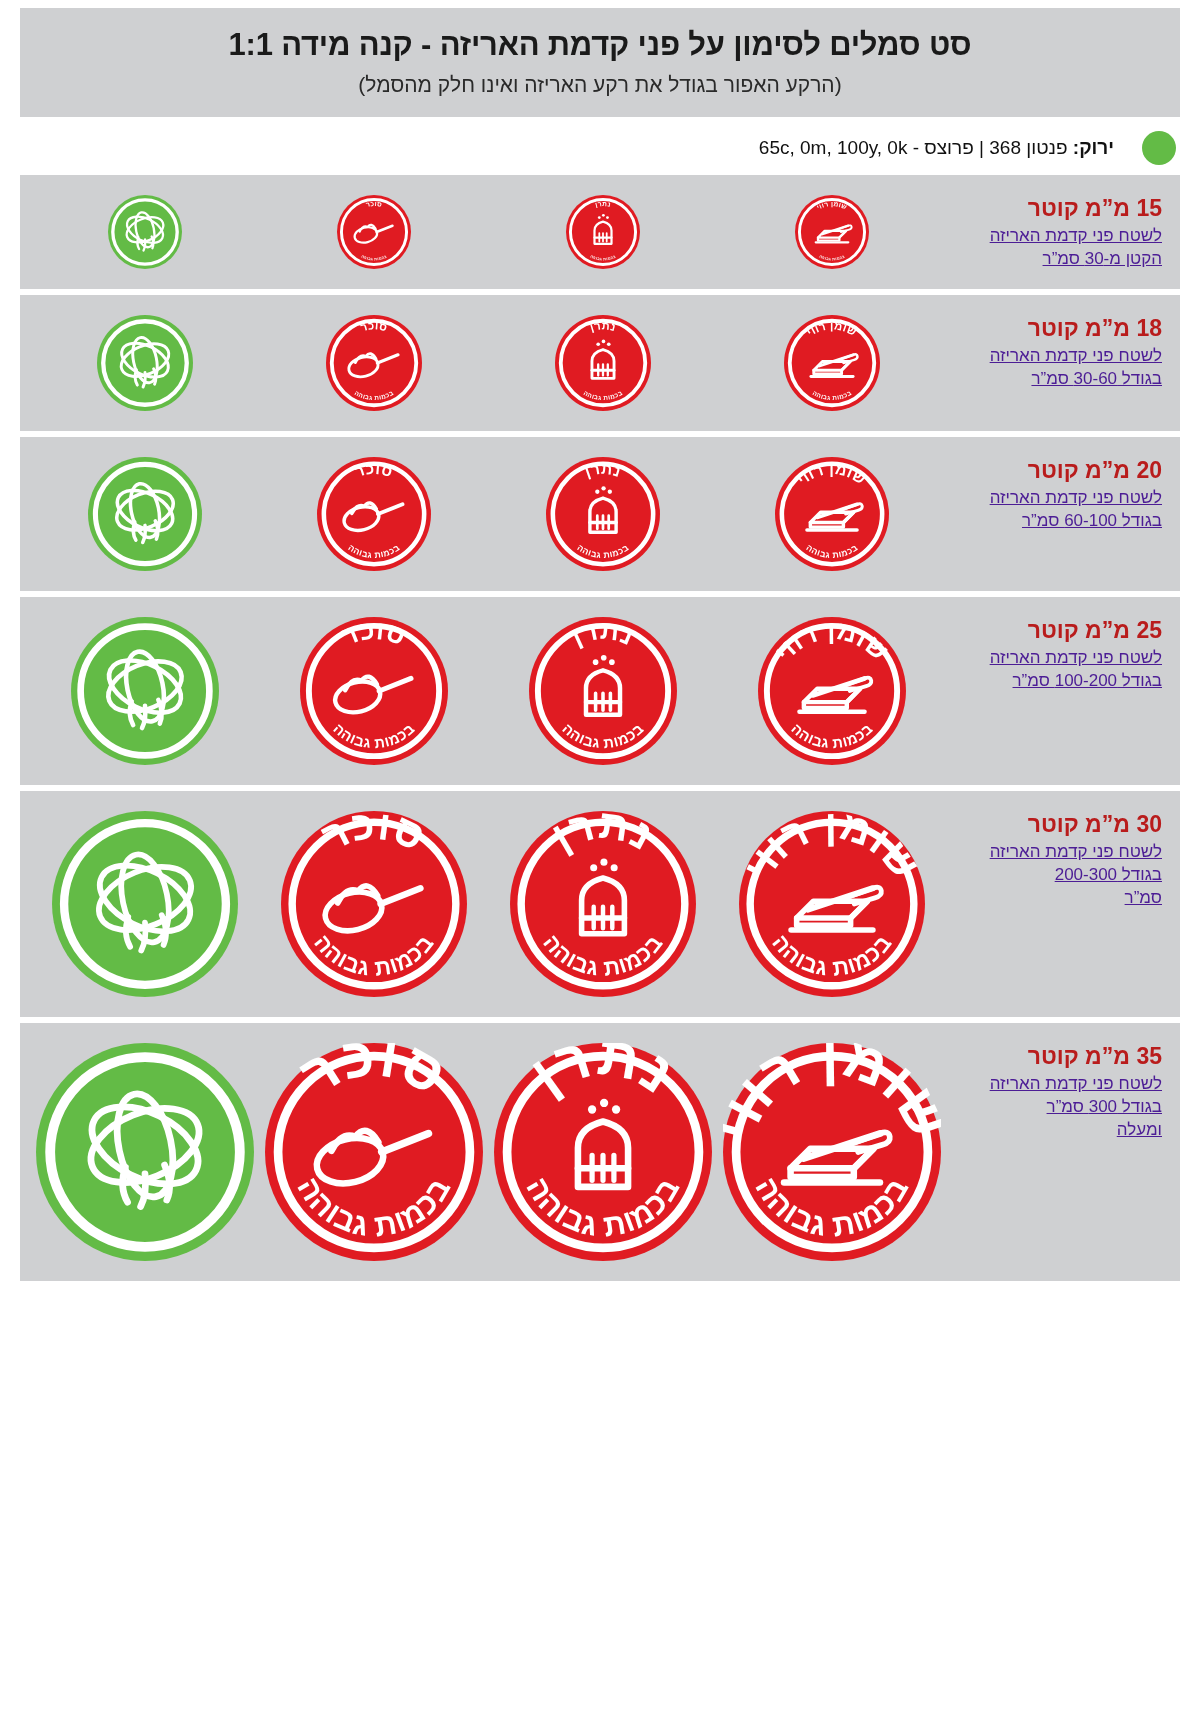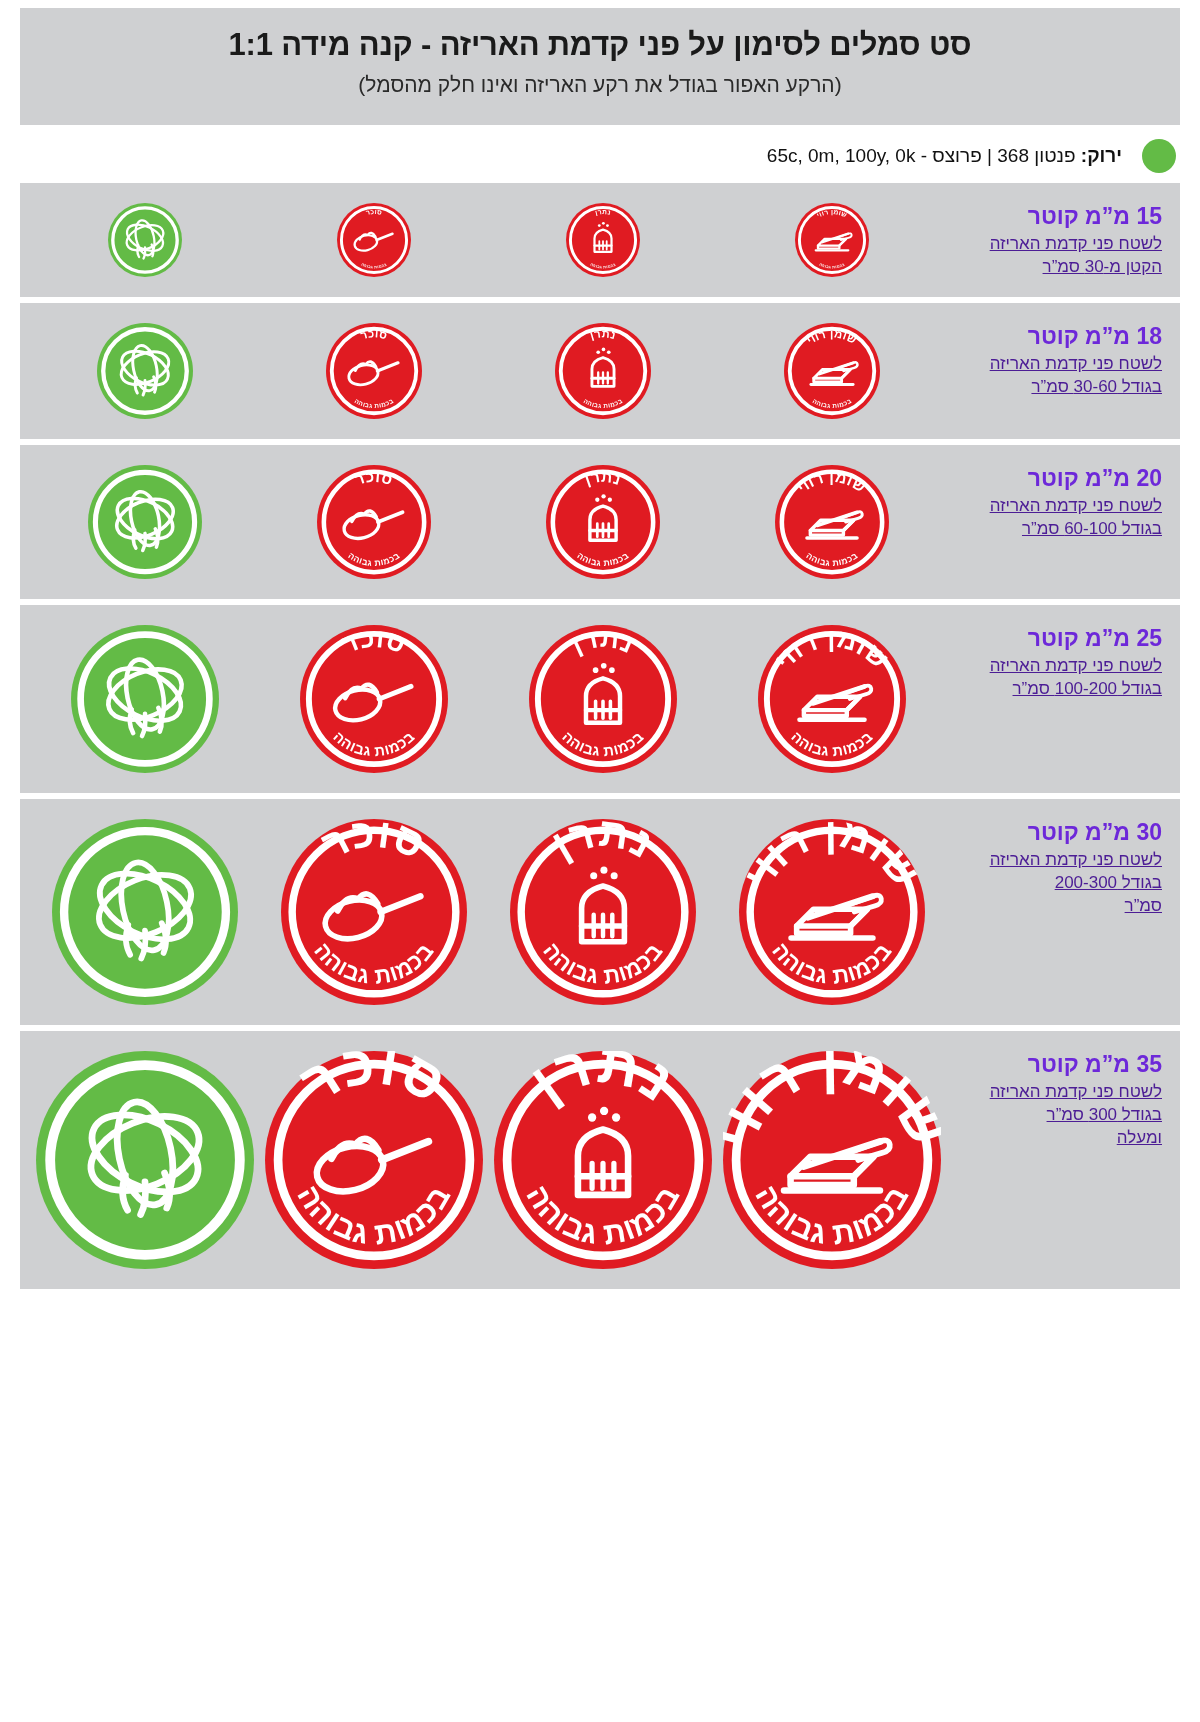--- a/index.html
+++ b/index.html
@@ -7,21 +7,21 @@
     width: 1200px;
     background: #ffffff;
     font-family: "Liberation Sans", "DejaVu Sans", sans-serif;
   }
   body { width: 1200px; min-height: 1722px; position: relative; }
 
   
   .header-band {
     margin: 8px 20px 0 20px;
     background: #cfd0d2;
-    padding: 18px 30px 28px 30px;
+    padding: 18px 30px 20px 30px;
     text-align: center;
   }
   .header-title {
     font-size: 31px;
     font-weight: bold;
     color: #1a1a1a;
     letter-spacing: -0.2px;
     line-height: 1.25;
     direction: rtl;
   }
@@ -40,21 +40,21 @@
     justify-content: flex-start;
     align-items: center;
     gap: 42px;
     direction: rtl;
     padding-right: 4px;
   }
   .legend-item {
     display: flex;
     flex-direction: row;
     align-items: center;
-    gap: 20px;
+    gap: 28px;
     direction: rtl;
     white-space: nowrap;
   }
   .legend-dot {
     width: 34px; height: 34px;
     border-radius: 50%;
     flex: 0 0 auto;
   }
   .legend-dot.red   { background: #e01b22; }
   .legend-dot.green { background: #63bb46; }
@@ -79,21 +79,21 @@
   .row-label {
     flex: 0 0 215px;
     text-align: right;
     padding-top: 4px;
     padding-left: 8px;
     direction: rtl;
   }
   .row-title {
     font-size: 23px;
     font-weight: bold;
-    color: #6d28d9;
+    color: #b91c1c;
     line-height: 1.15;
     white-space: nowrap;
   }
   .row-desc {
     font-size: 17px;
     color: #4c1d95;
     line-height: 1.35;
     margin-top: 4px;
     text-decoration: underline;
   }

